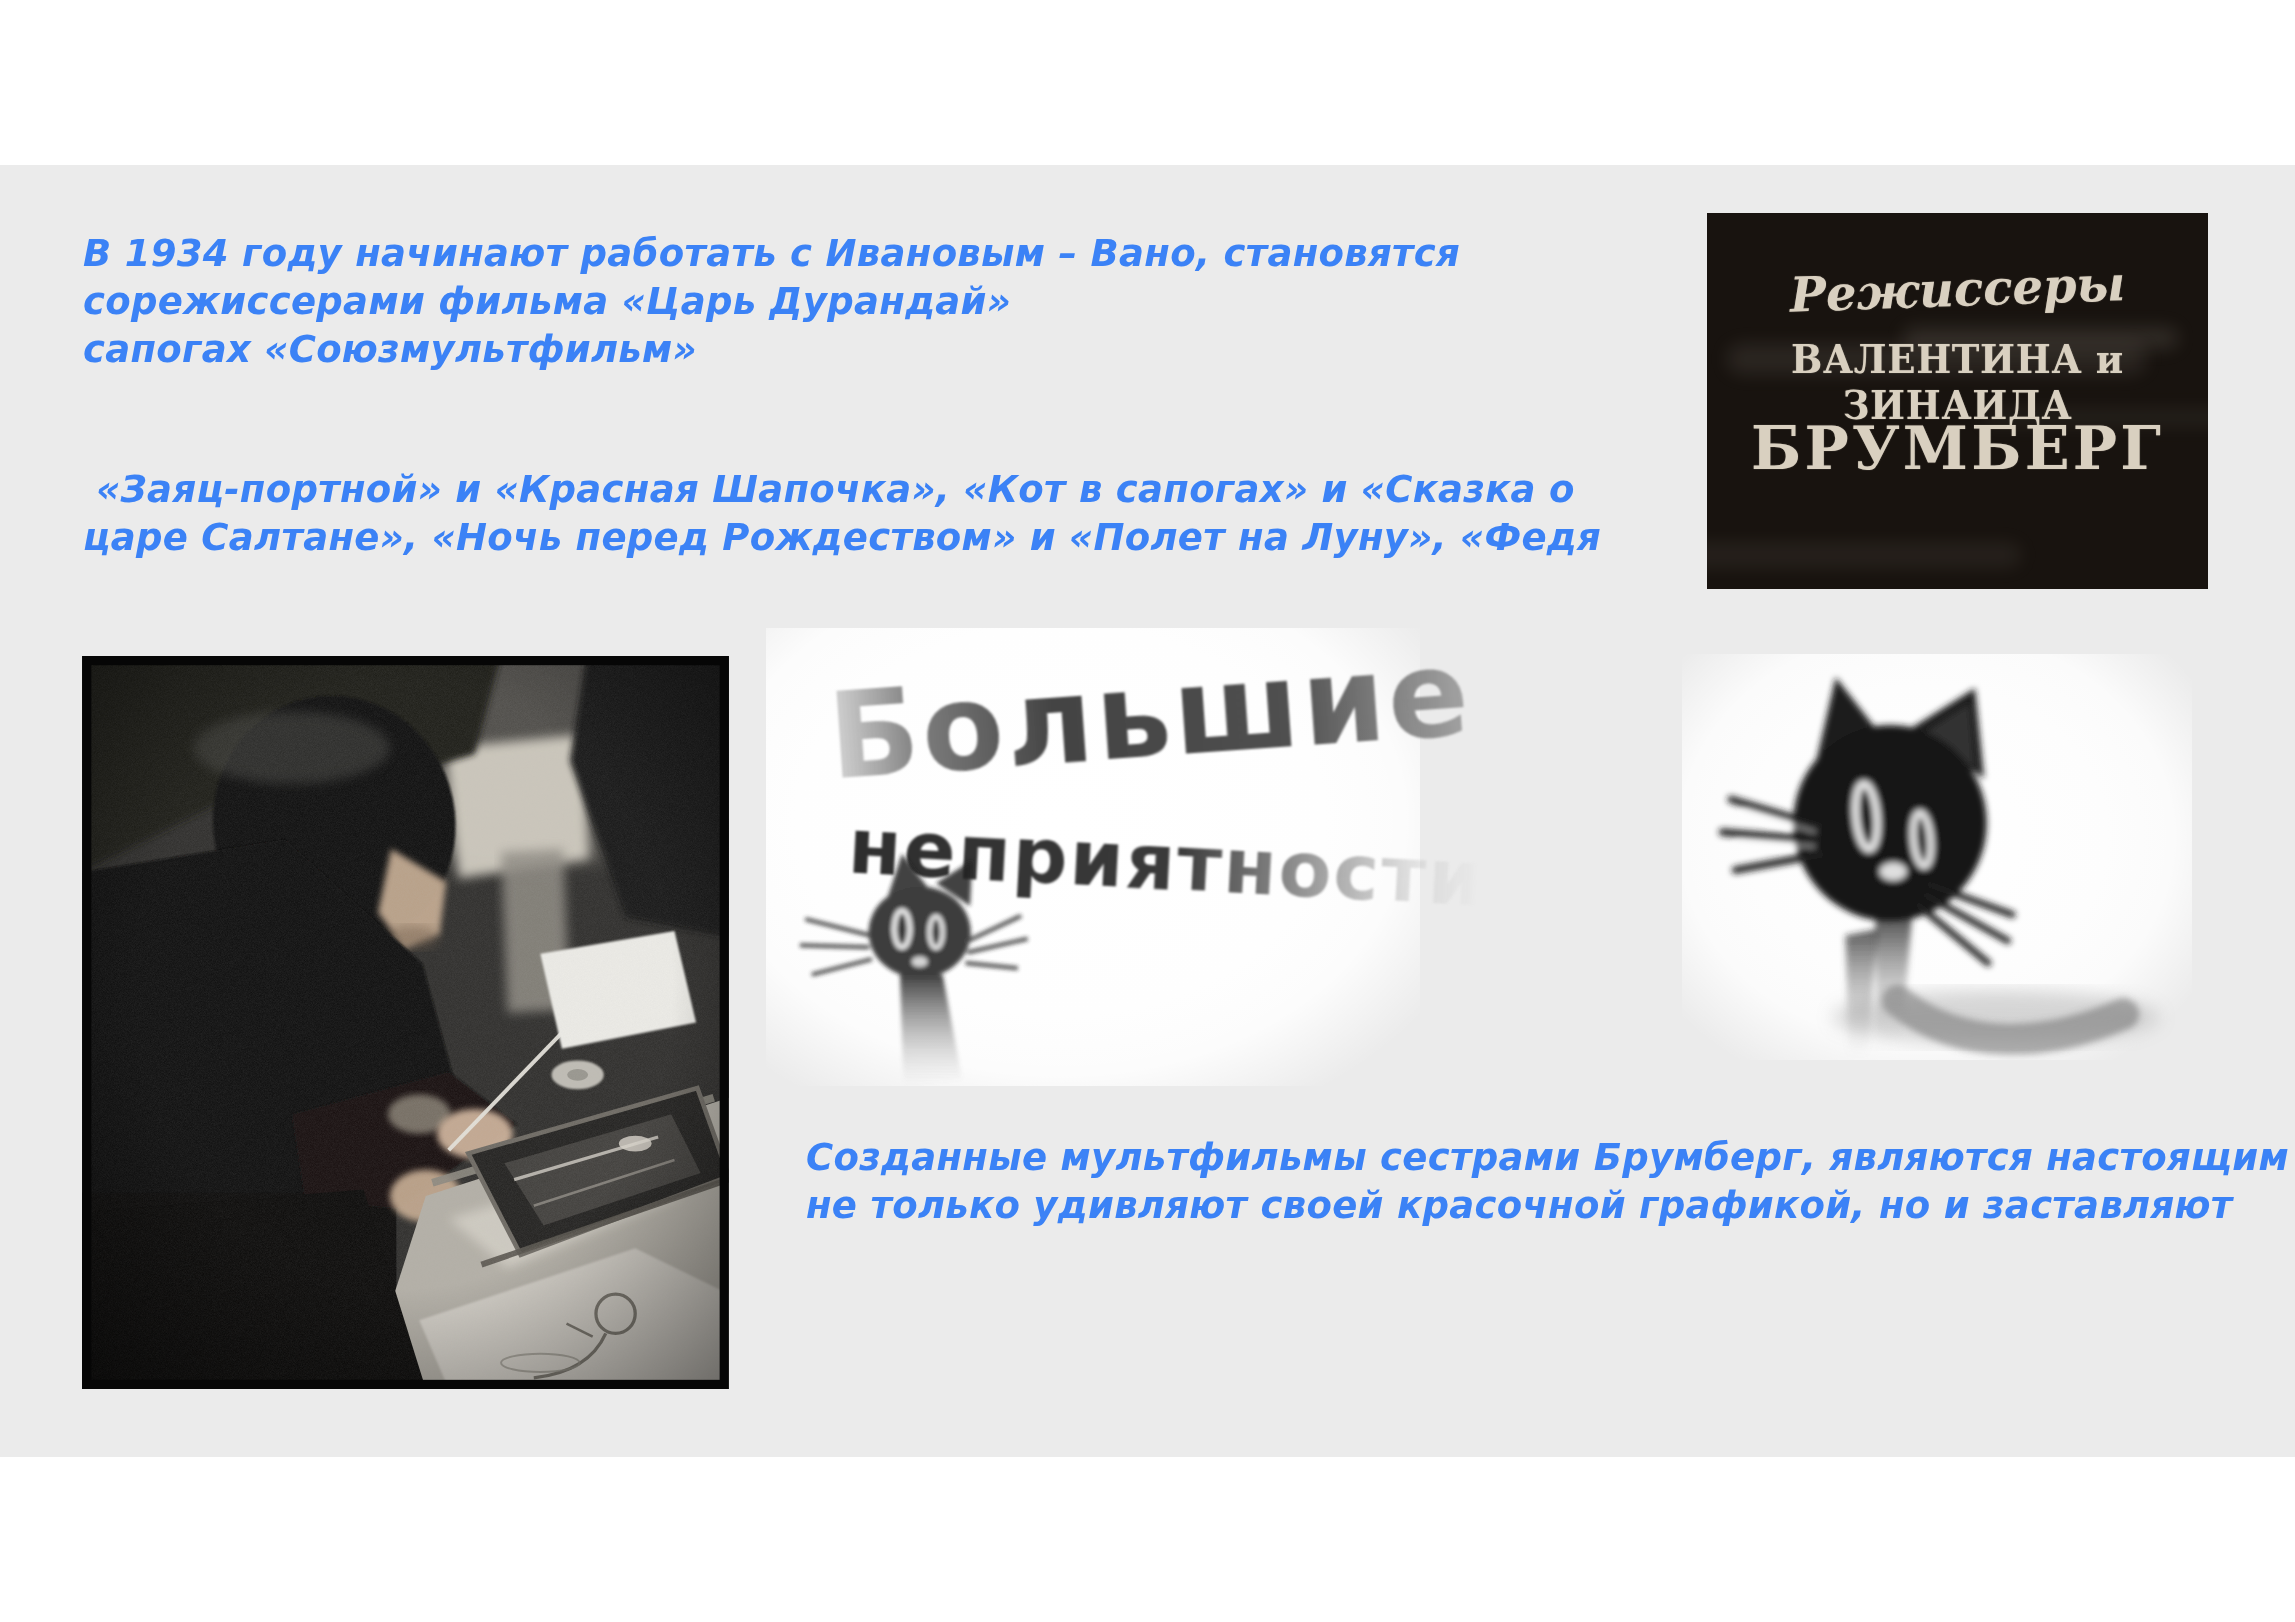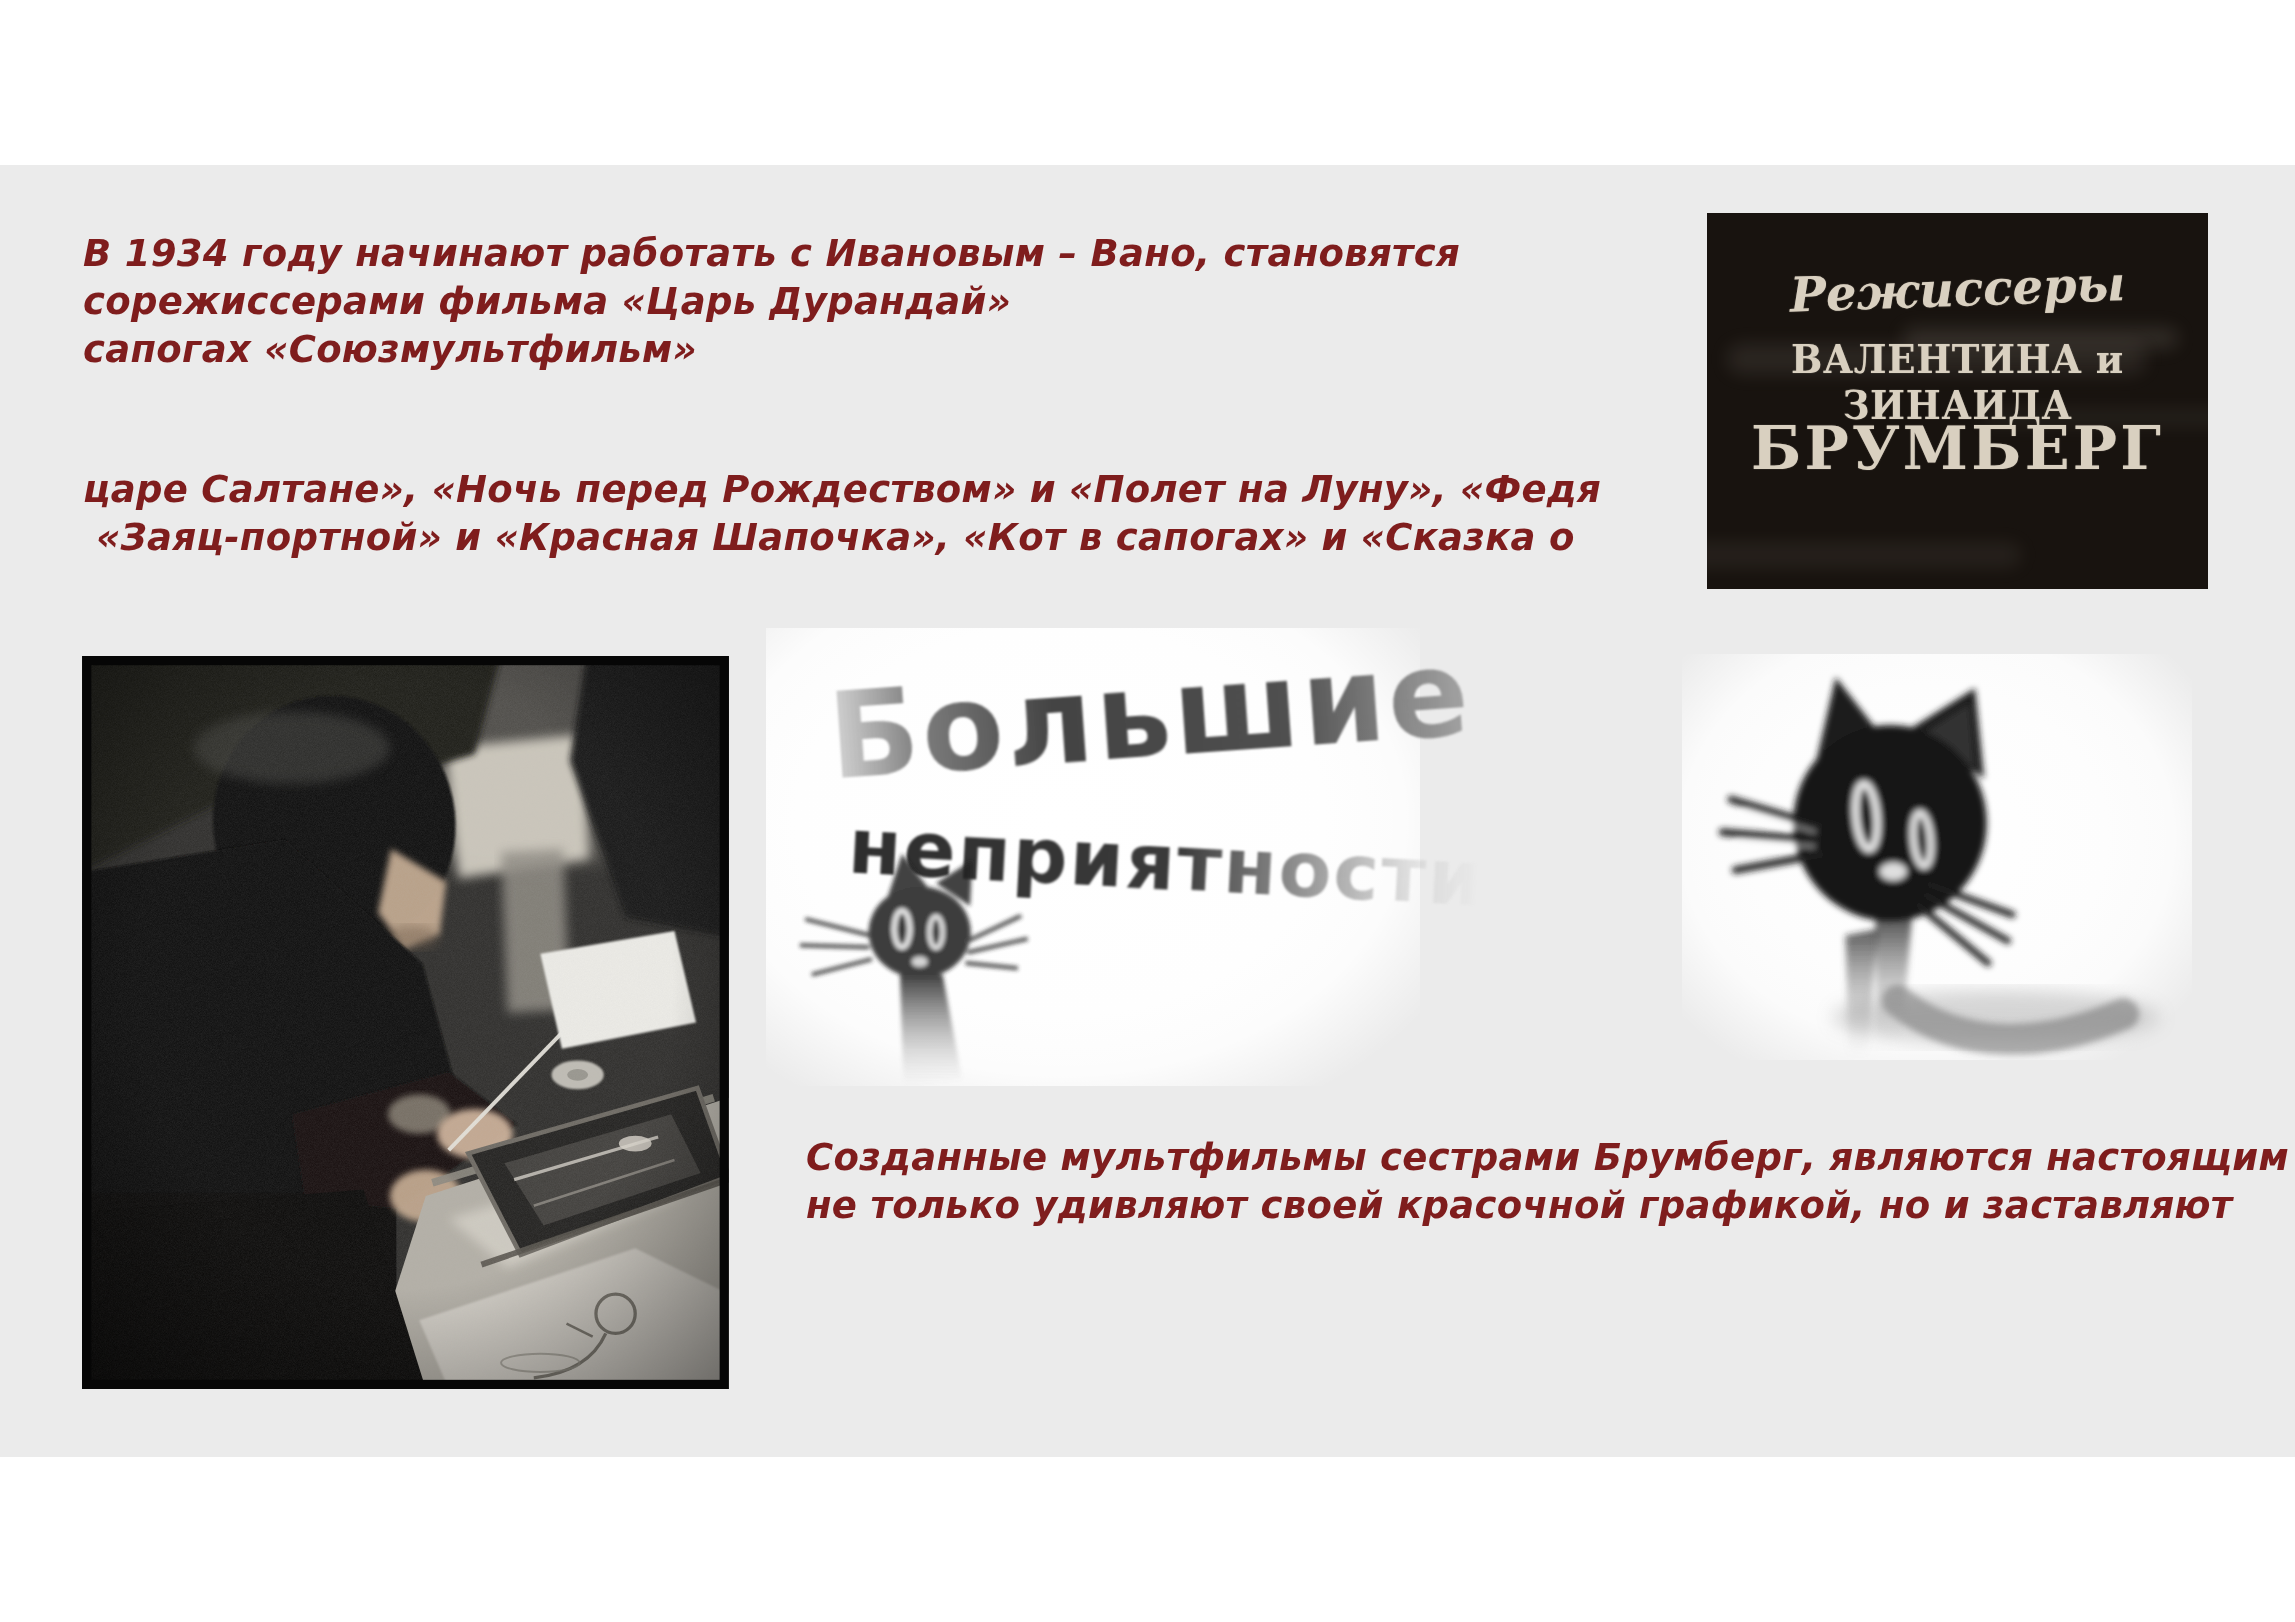--- a/index.html
+++ b/index.html
@@ -10,21 +10,21 @@
     overflow:hidden;
     font-family:"DejaVu Sans", sans-serif;
   }
   .panel{
     position:absolute;left:0;top:165px;width:2295px;height:1292px;
     background:#ebebeb;
   }
   
   .para{
     position:absolute;
-    color:#7f1d1d;
+    color:#3b82f6;
     font-style:italic;
     font-weight:700;
     font-size:37px;
     line-height:48px;
     letter-spacing:0.3px;
   }
   .para .line{white-space:pre;}
   .p1{left:83px;top:230px;}
   .p2{left:83px;top:466px;}
   .p3{left:806px;top:1134px;}
@@ -121,22 +121,22 @@
 <div class="slide">
   <div class="panel"></div>
 
   <div class="para p1">
     <div class="line">В 1934 году начинают работать с Ивановым – Вано, становятся</div>
     <div class="line">сорежиссерами фильма «Царь Дурандай»</div>
     <div class="line">сапогах «Союзмультфильм»</div>
   </div>
 
   <div class="para p2">
+    <div class="line"> «Заяц-портной» и «Красная Шапочка», «Кот в сапогах» и «Сказка о</div>
     <div class="line">царе Салтане», «Ночь перед Рождеством» и «Полет на Луну», «Федя</div>
-    <div class="line"> «Заяц-портной» и «Красная Шапочка», «Кот в сапогах» и «Сказка о</div>
   </div>
 
   <div class="para p3">
     <div class="line">Созданные мультфильмы сестрами Брумберг, являются настоящим</div>
     <div class="line">не только удивляют своей красочной графикой, но и заставляют</div>
   </div>
 
   <div class="title-card">
     <div class="streak s1"></div>
     <div class="streak s2"></div>

